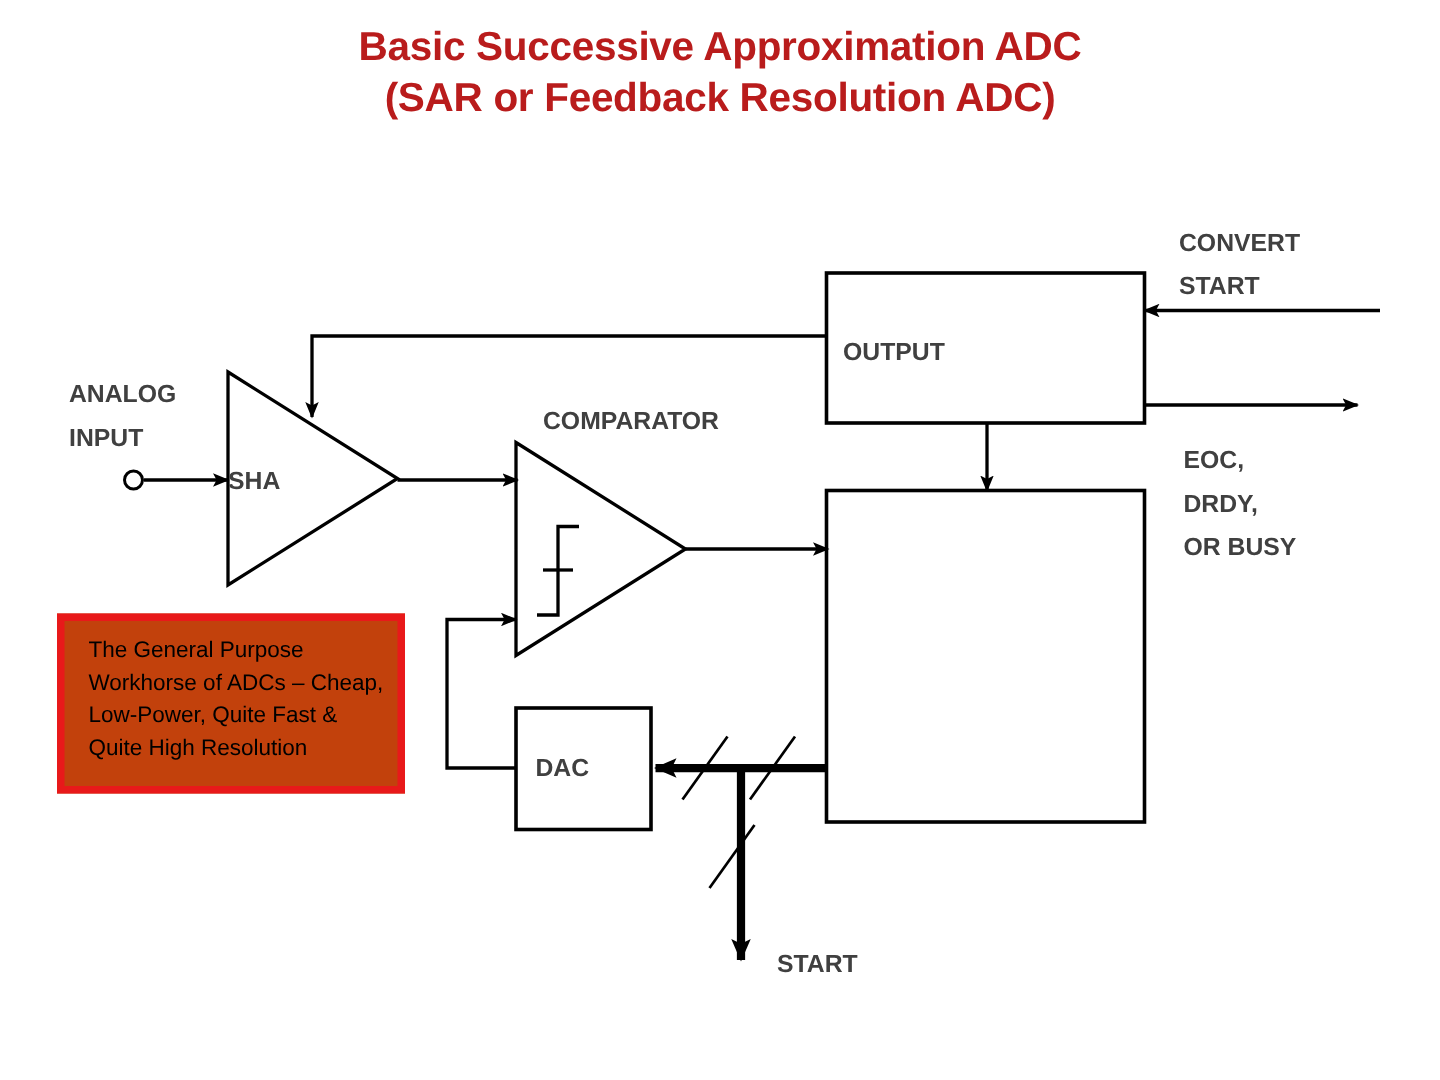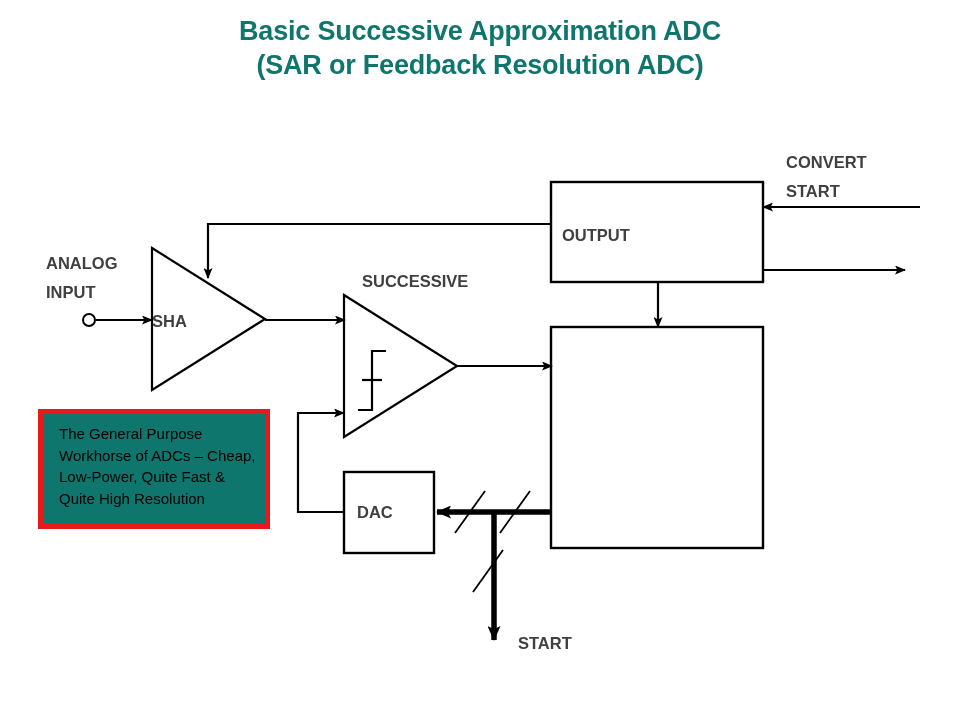--- a/index.html
+++ b/index.html
@@ -25,41 +25,41 @@
   .title-block {
     position: absolute;
     left: 0;
     top: 14px;
     width: 960px;
     text-align: center;
     font-family: "Liberation Sans", sans-serif;
     font-weight: bold;
     font-size: 27px;
     line-height: 34px;
-    color: #0f766e;
+    color: #b91c1c;
     letter-spacing: -0.2px;
   }
   .title-line { display: block; }
   .lbl {
     position: absolute;
     font-family: "Liberation Sans", sans-serif;
     font-weight: bold;
     font-size: 16.5px;
     line-height: 29px;
     color: #404040;
     white-space: pre;
   }
   .lbl-block { white-space: pre-line; }
   .callout {
     position: absolute;
     left: 38px;
     top: 409px;
     width: 232px;
     height: 120px;
-    background: #0f766e;
+    background: #c2410c;
     border: 5px solid #e8191a;
     box-sizing: border-box;
   }
   .callout-text {
     position: absolute;
     left: 16px;
     top: 9px;
     width: 200px;
     font-family: "Liberation Sans", sans-serif;
     font-weight: normal;
@@ -133,24 +133,27 @@
     <g stroke="#000000" stroke-width="1.8">
       <line x1="455" y1="533" x2="485" y2="491"></line>
       <line x1="500" y1="533" x2="530" y2="491"></line>
       <line x1="473" y1="592" x2="503" y2="550"></line>
     </g>
   </svg>
 
   <div class="lbl lbl-block" style="left:46px; top:249px;">ANALOG
 INPUT</div>
   <div class="lbl" style="left:152px; top:307px;">SHA</div>
-  <div class="lbl" style="left:362px; top:267px;">SUCCESSIVE</div>
+  <div class="lbl" style="left:362px; top:267px;">COMPARATOR</div>
   <div class="lbl" style="left:562px; top:221px;">OUTPUT</div>
   <div class="lbl" style="left:357px; top:498px;">DAC</div>
   <div class="lbl lbl-block" style="left:786px; top:148px;">CONVERT
 START</div>
+  <div class="lbl lbl-block" style="left:789px; top:293px;">EOC,
+DRDY,
+OR BUSY</div>
   <div class="lbl" style="left:518px; top:629px;">START</div>
 
   <div class="callout">
     <div class="callout-text">The General Purpose Workhorse of ADCs – Cheap, Low-Power, Quite Fast &amp; Quite High Resolution</div>
   </div>
 
 </div>
 
 </body></html>

